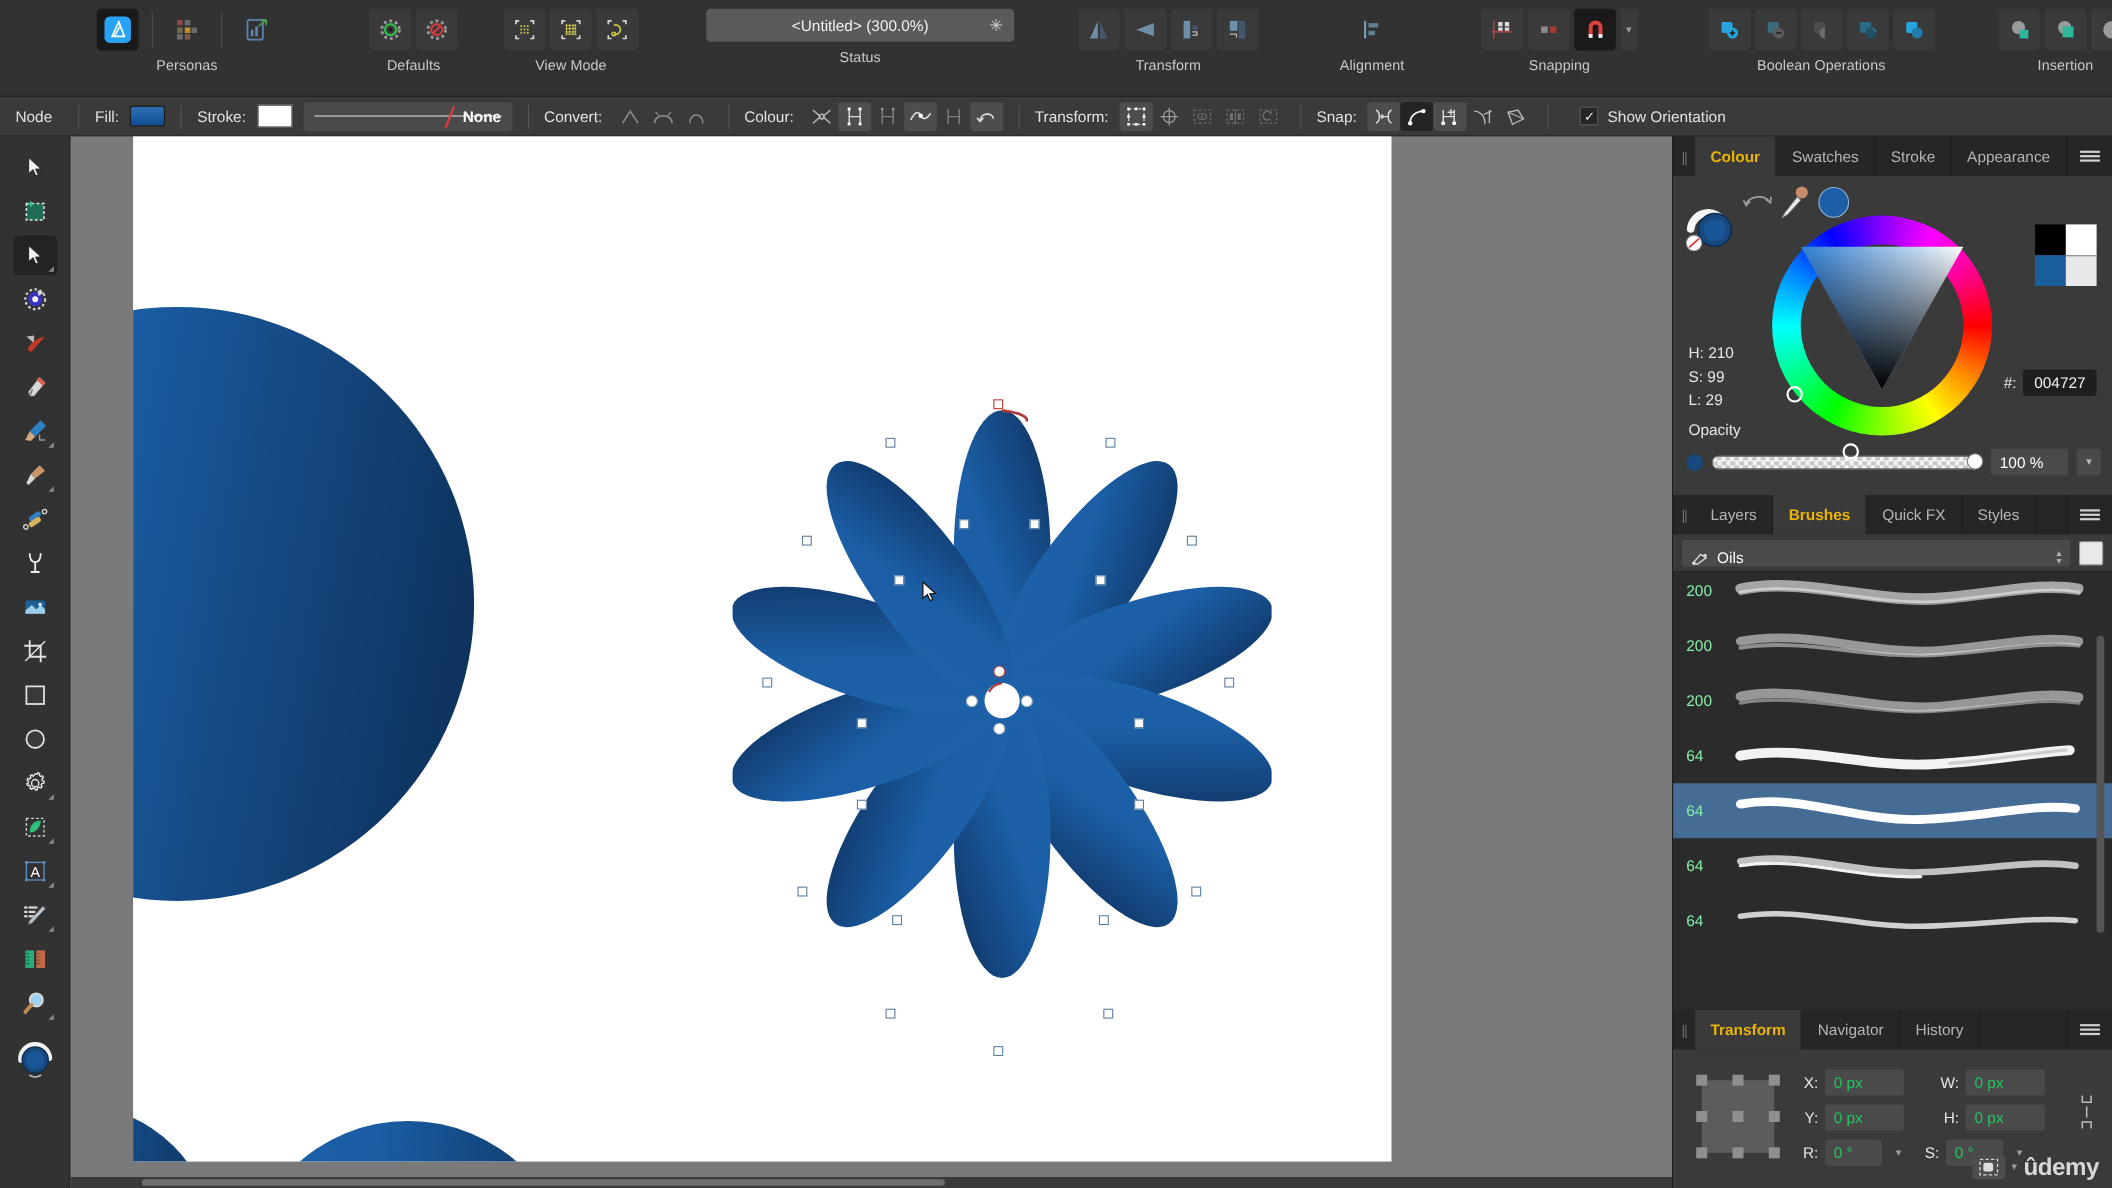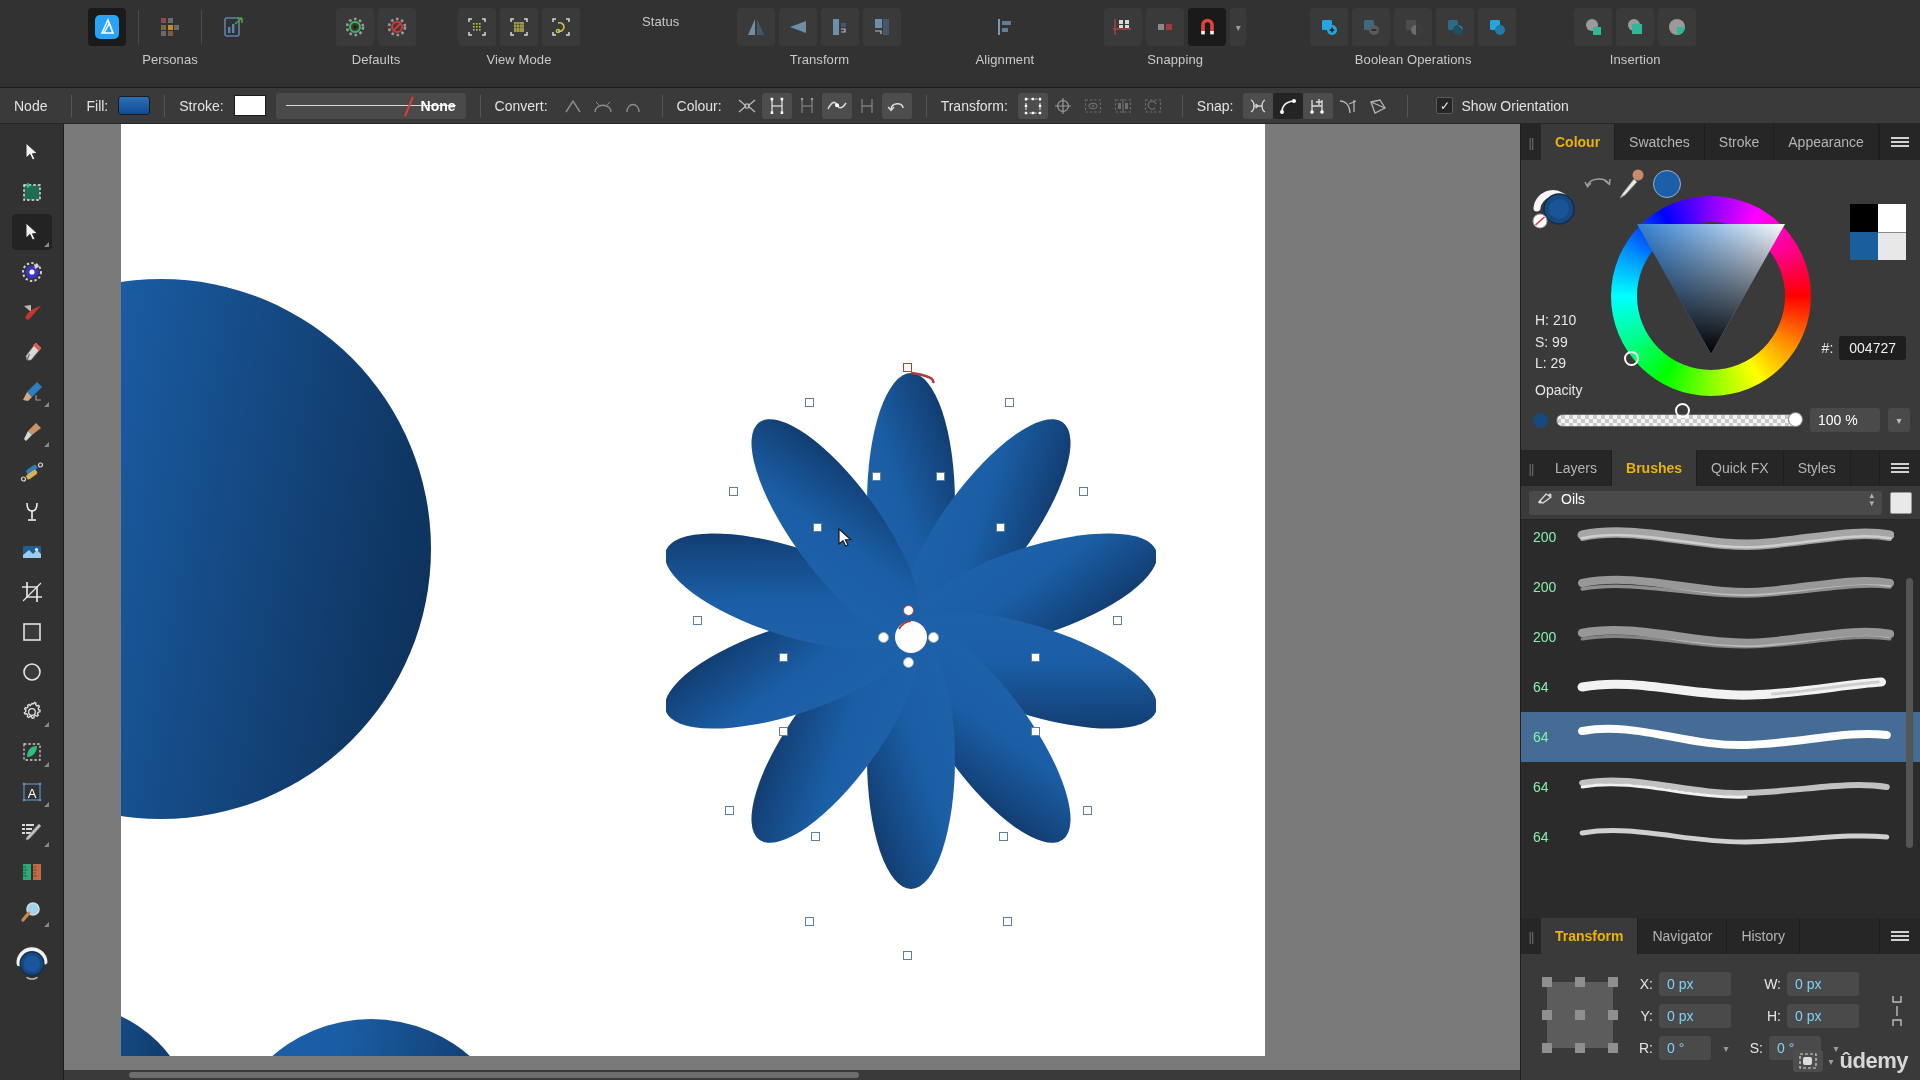--- a/index.html
+++ b/index.html
@@ -141,40 +141,40 @@
      background:#fff; border:1px solid #777; }
   .op-val { width:70px; height:24px; background:#4a4a4a; border-radius:3px; color:#fff;
      font-size:14px; display:flex; align-items:center; padding-left:8px; }
   .op-caret { width:22px; height:24px; background:#4a4a4a; border-radius:3px; color:#bbb;
      font-size:10px; display:flex; align-items:center; justify-content:center; }
 
   
   .brush-header { height:34px; background:#3a3a3a; display:flex; align-items:center;
      padding:0 8px; gap:8px; border-bottom:1px solid #262626; }
   .brush-cat { flex:1; height:24px; background:#4a4a4a; border-radius:3px; display:flex;
-     align-items:flex-start; gap:8px; padding:0 8px; color:#fff; font-size:14px; position:relative; }
+     align-items:flex-end; gap:8px; padding:0 8px; color:#fff; font-size:14px; position:relative; }
   .brush-cat .stepper { position:absolute; right:8px; color:#b0b0b0; font-size:9px; line-height:.9;
      display:flex; flex-direction:column; }
   .brush-list { flex:1; background:#2b2b2b; overflow:hidden; position:relative; }
   .brush-item { height:50px; display:flex; align-items:center; gap:10px; padding-left:12px;
      position:relative; }
   .brush-item.selected { background:#456c94; }
   .brush-size { width:34px; font-size:14px; color:#86efac; }
   .brush-preview { flex:1; height:44px; margin-right:26px; position:relative; }
   .brush-scroll { position:absolute; right:7px; top:58px; width:7px; height:270px;
      background:#555; border-radius:4px; }
 
   
   .tpanel-body { height:126px; background:#3a3a3a; position:relative; }
   .anchor-grid { position:absolute; left:26px; top:28px; width:66px; height:66px; background:#5c5c5c; }
   .anchor-grid i { position:absolute; width:10px; height:10px; background:#8f8f8f; }
   .fields { position:absolute; left:110px; top:18px; }
   .frow { display:flex; align-items:center; gap:6px; margin-bottom:8px; }
   .fl { width:22px; text-align:right; font-size:14px; color:#e6e6e6; }
-  .fi { width:72px; height:24px; background:#4a4a4a; border-radius:3px; color:#7dd3fc;
+  .fi { width:72px; height:24px; background:#4a4a4a; border-radius:3px; color:#22c55e;
      font-size:14px; display:flex; align-items:center; padding-left:8px; }
   .fi.narrow { width:52px; }
   .fcaret { width:18px; color:#9a9a9a; font-size:10px; text-align:center; }
   .link-icon { position:absolute; right:16px; top:40px; color:#bdbdbd; font-size:13px; }
   .bottom-right { position:absolute; right:12px; bottom:6px; display:flex; align-items:center; gap:6px; }
   .br-btn { width:30px; height:22px; background:#4d4d4d; border-radius:3px; display:flex;
      align-items:center; justify-content:center; }
   .udemy { color:#d8d8d8; font-size:22px; font-weight:bold; letter-spacing:-.5px; }
 </style>
 </head>
@@ -275,20 +275,26 @@
               </g>
               <path d="M9 8c3-1 6 1 6 4s-3 5-6 4" fill="none" stroke="#c9c14a" stroke-width="1.6"></path>
               <circle cx="9" cy="16" r="1.6" fill="none" stroke="#c9c14a" stroke-width="1.4"></circle>
             </svg>
         </div>
       </div>
       <div class="tb-label">View Mode</div>
     </div>
 
     <div class="tb-group" style="margin-left:62px;">
+      <div class="tb-row">
+        <div class="status-field">
+          <span>&lt;Untitled&gt; (300.0%)</span>
+          <span class="star">✳</span>
+        </div>
+      </div>
       <div class="tb-label">Status</div>
     </div>
 
     <div class="tb-group" style="margin-left:58px;">
       <div class="tb-row">
         <div class="tb-btn">
           <svg width="24" height="24" viewBox="0 0 24 24">
               <path d="M11 4 L4 20 L11 20 Z" fill="#6d8ea8"></path>
               <path d="M13 4 L20 20 L13 20 Z" fill="#43566a"></path>
             </svg>

